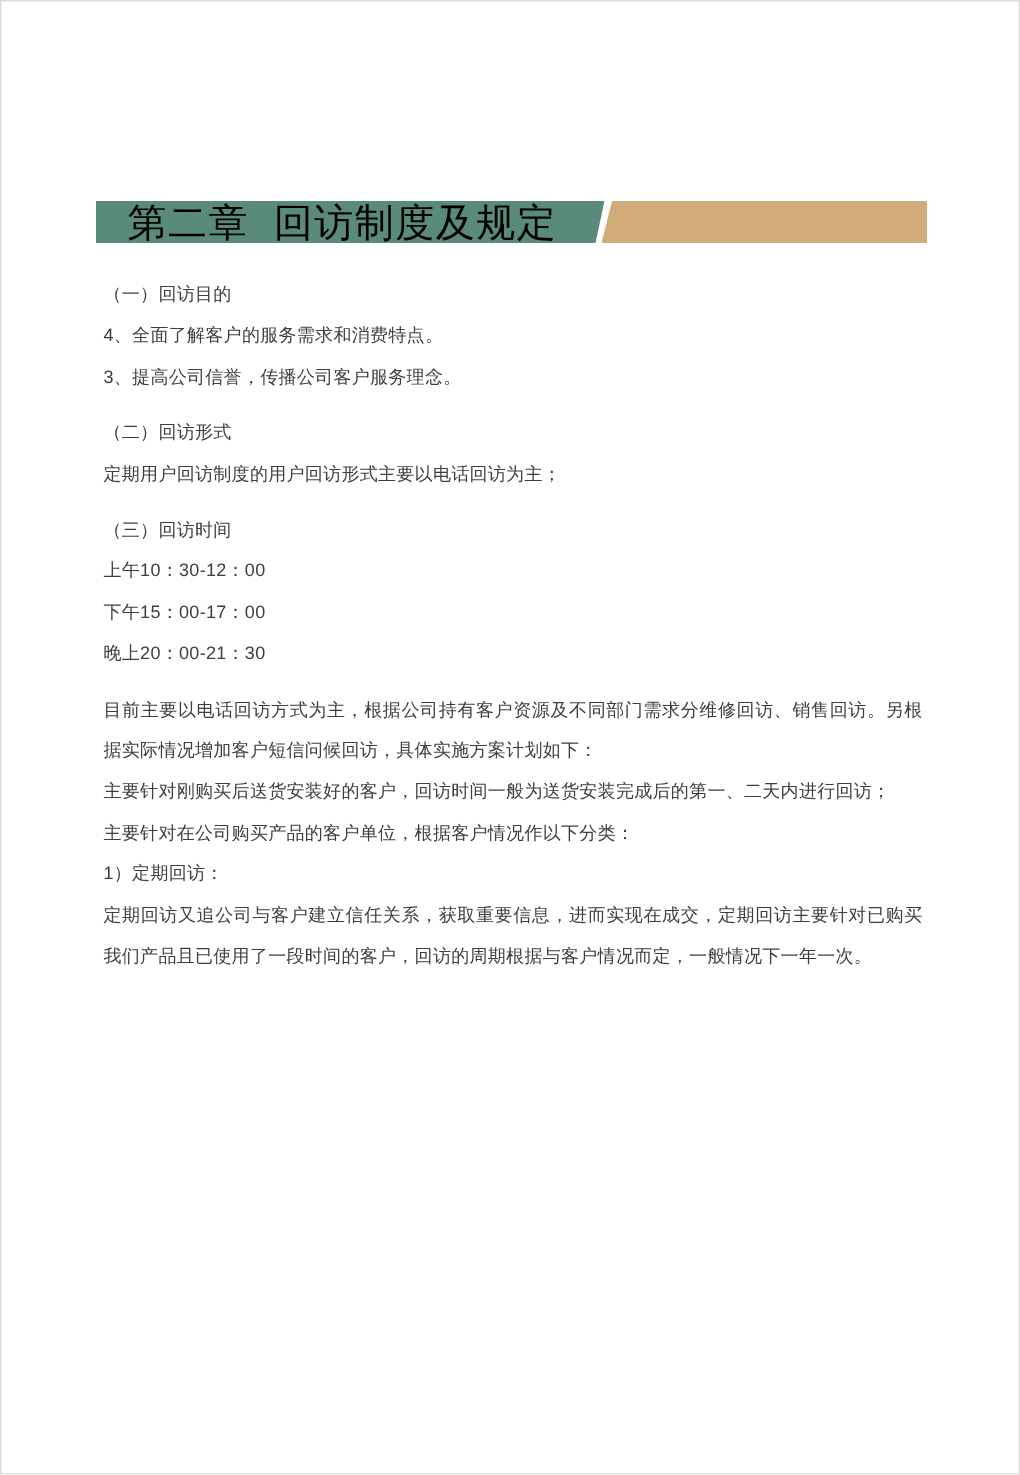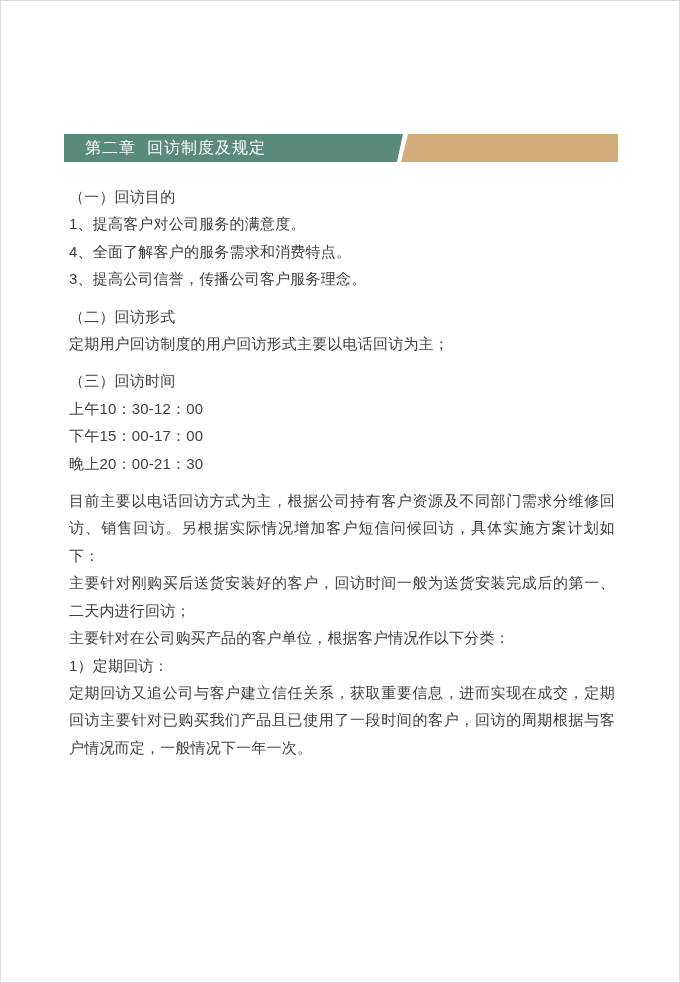--- a/index.html
+++ b/index.html
@@ -29,41 +29,41 @@
     left: 63px;
     top: 0;
     width: 339px;
     height: 28px;
     background: #5A8A7B;
     clip-path: polygon(0 0, 100% 0, calc(100% - 6px) 100%, 0 100%);
     display: flex;
     align-items: center;
   }
   .banner-title {
-    color: #ffffff;
-    font-size: 16px;
+    color: #000000;
+    font-size: 26px;
     letter-spacing: 1px;
     padding-left: 21px;
     white-space: pre;
   }
   .banner-tan {
     position: absolute;
     left: 400px;
     top: 0;
     width: 217px;
     height: 28px;
     background: #D1AB79;
     clip-path: polygon(7px 0, 100% 0, 100% 100%, 0 100%);
   }
   .content {
     position: absolute;
     left: 68px;
     top: 182px;
     width: 546px;
-    font-size: 15px;
+    font-size: 12px;
     line-height: 27.4px;
     color: #3E3E3E;
     text-align: justify;
     letter-spacing: 0.2px;
   }
   .section { margin: 0; }
   .section + .section { margin-top: 10px; }
   .heading { margin: 0; }
   .content p { margin: 0; }
 </style>
@@ -73,21 +73,20 @@
 <div class="page">
   <div class="banner">
     <div class="banner-green" style="background: rgb(90, 138, 123);">
       <span class="banner-title">第二章  回访制度及规定</span>
     </div>
     <div class="banner-tan" style="background: rgb(209, 171, 121);"></div>
   </div>
   <div class="content" id="content" style="color: rgb(62, 62, 62);">
       <div class="section">
         <div class="heading">（一）回访目的</div>
-        <p>1、提高客户对公司服务的满意度。</p>
         <p>4、全面了解客户的服务需求和消费特点。</p>
         <p>3、提高公司信誉，传播公司客户服务理念。</p>
       </div>
       <div class="section">
         <div class="heading">（二）回访形式</div>
         <p>定期用户回访制度的用户回访形式主要以电话回访为主；</p>
       </div>
       <div class="section">
         <div class="heading">（三）回访时间</div>
         <p>上午10：30-12：00</p>

